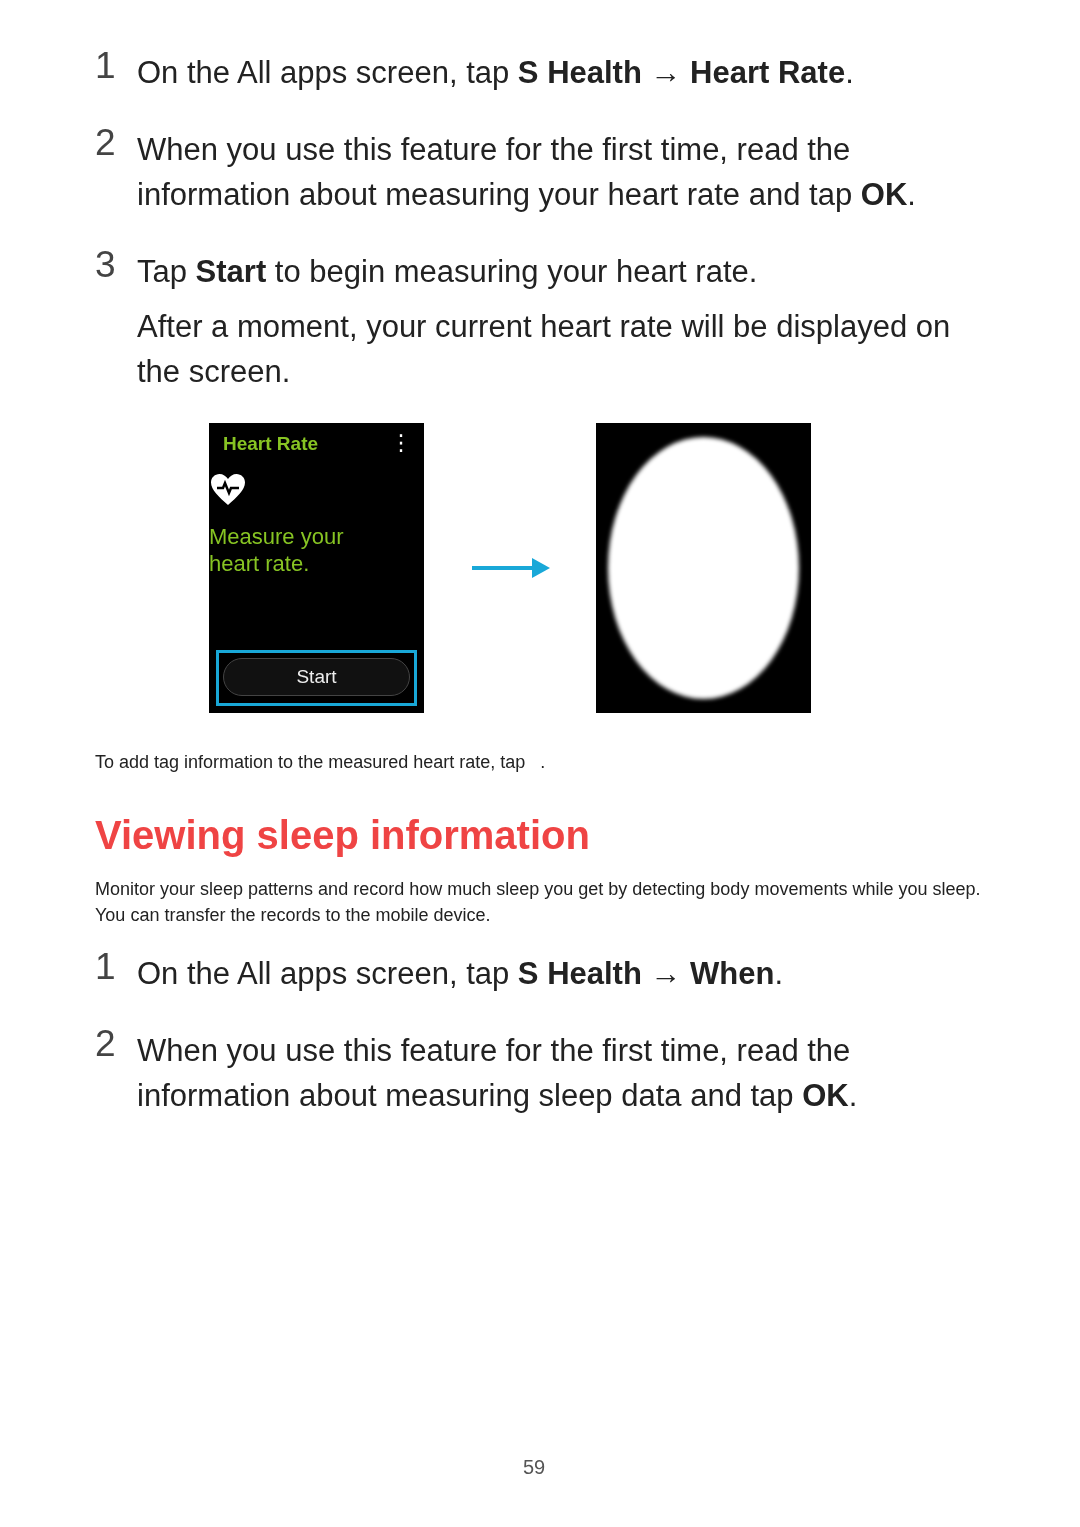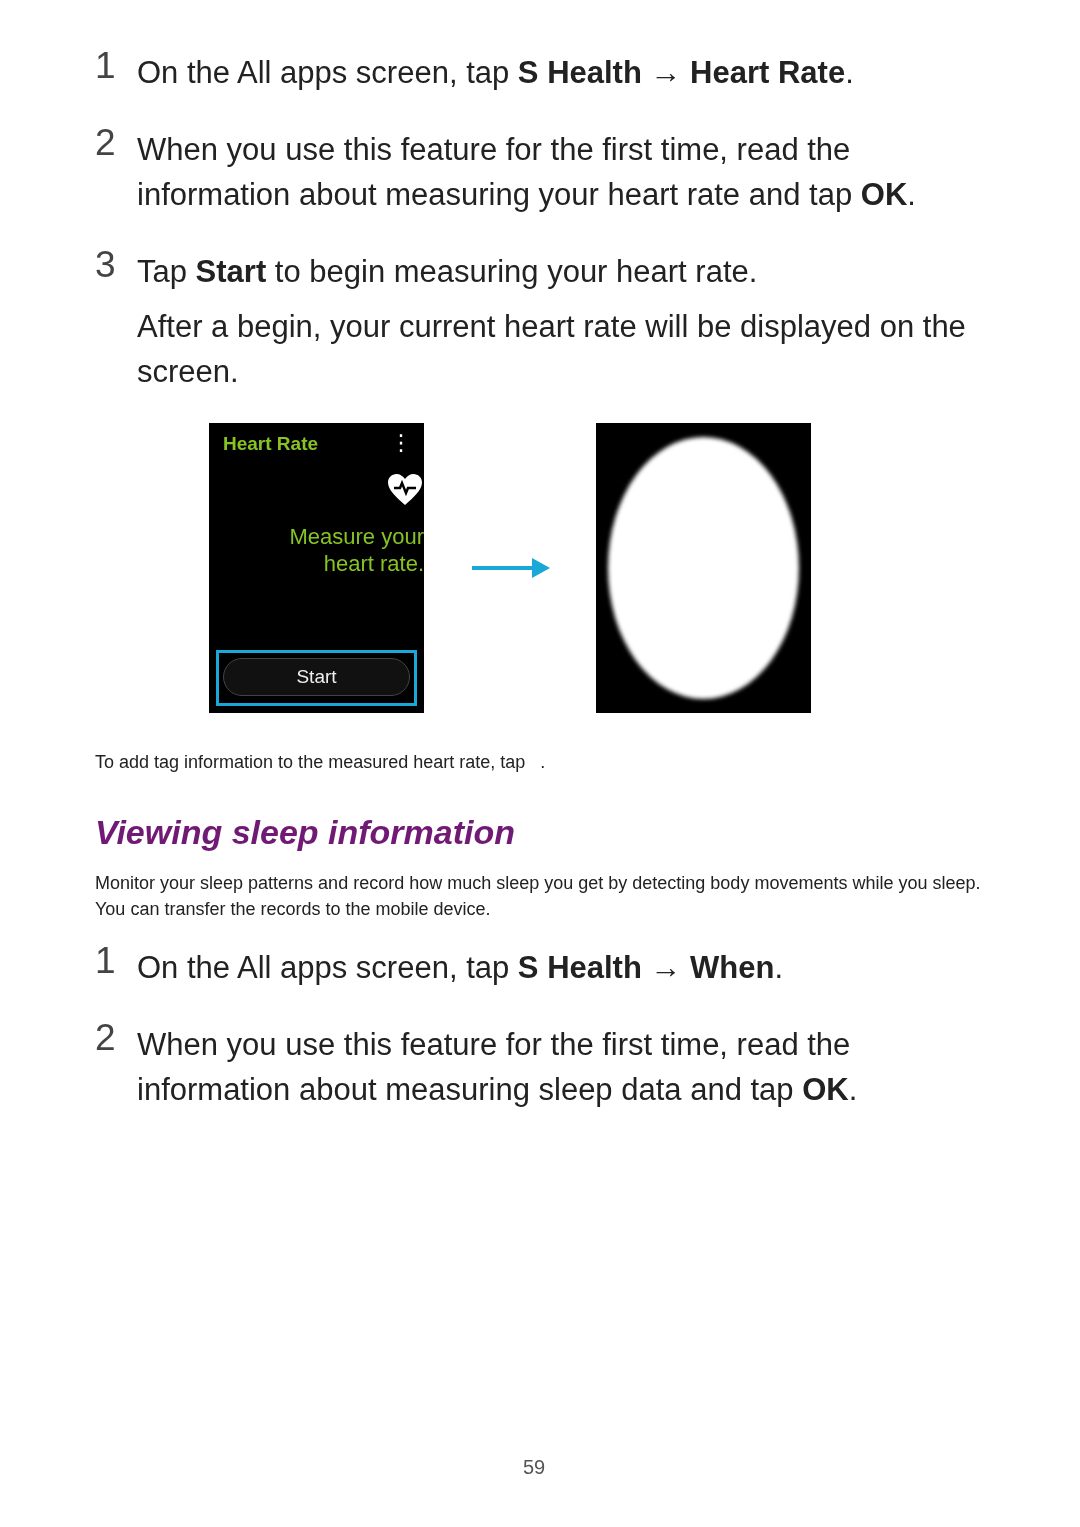--- a/index.html
+++ b/index.html
@@ -19,25 +19,24 @@
     color: #666;
     margin-bottom: 52px;
   }
   .h3 {
     font-size: 28px;
     font-weight: 700;
     color: #222;
     margin-bottom: 30px;
   }
   .h2-accent {
-    font-size: 34px;
+    font-size: 40px;
     font-weight: 600;
-    color: #701a75;
+    color: #ef4444;
     margin: 38px 0 18px 0;
-    font-style: italic;
   }
   .step {
     display: flex;
     align-items: flex-start;
     margin-bottom: 26px;
   }
   .step-num {
     font-size: 37px;
     font-weight: 500;
     color: #444;
@@ -87,23 +86,22 @@
     font-size: 19px;
     font-weight: 700;
   }
   .dev-menu {
     color: #fff;
     font-size: 22px;
     line-height: 0.4;
     letter-spacing: 0;
   }
   .dev-center {
-    text-align: right;
+    text-align: left;
     margin-top: 14px;
-    margin-left: 34px;
   }
   .heart-icon {
     display: inline-block;
     position: relative;
     width: 38px;
     height: 34px;
     margin-bottom: 12px;
   }
   .heart-icon svg { display:block; }
   .dev-prompt {
@@ -165,21 +163,21 @@
     <div class="step-num">2</div>
     <div class="step-body">
       <span>When you use this feature for the first time, read the information about measuring your heart rate and tap </span><span class="b">OK</span><span>.</span>
     </div>
   </div>
 
   <div class="step">
     <div class="step-num">3</div>
     <div class="step-body">
       <span>Tap </span><span class="b">Start</span><span> to begin measuring your heart rate.</span>
-      <div class="sub">After a begin, your current heart rate will be displayed on the screen.</div>
+      <div class="sub">After a moment, your current heart rate will be displayed on the screen.</div>
     </div>
   </div>
 
   <div class="figure-row">
     <div class="device-screen">
       <div class="dev-header">
         <div class="dev-title">Heart Rate</div>
         <div class="dev-menu">⋮</div>
       </div>
       <div class="dev-center">

